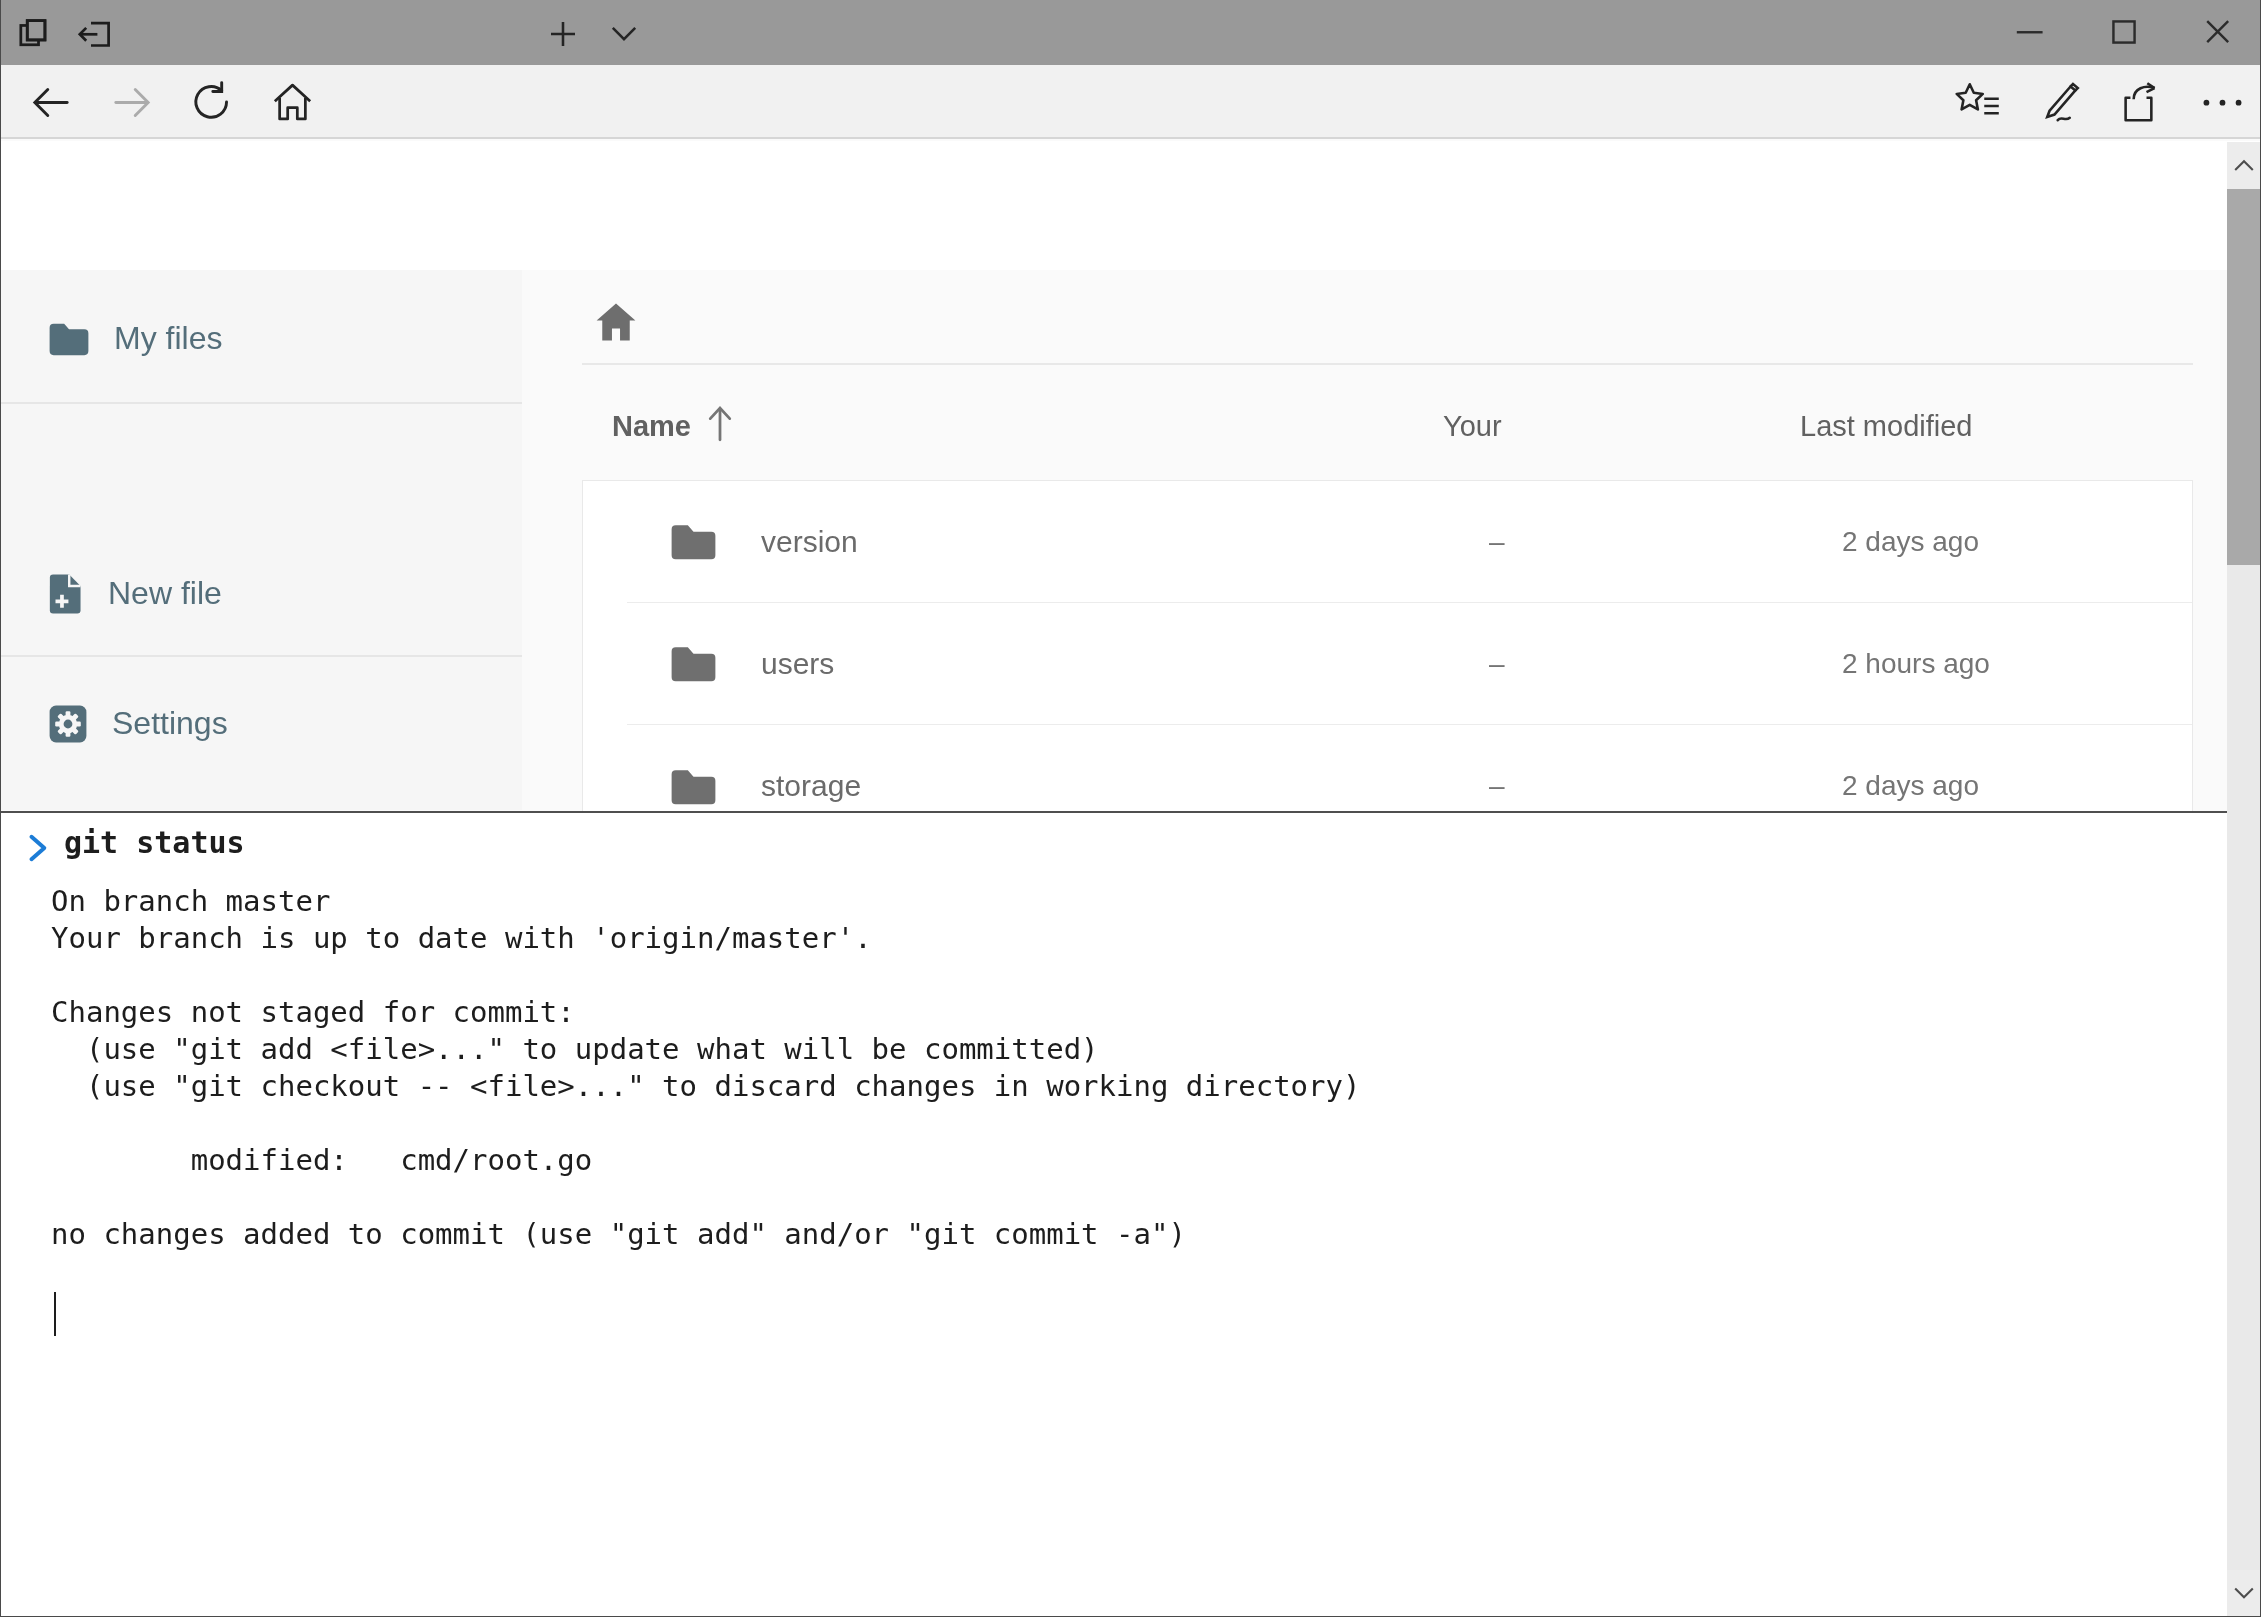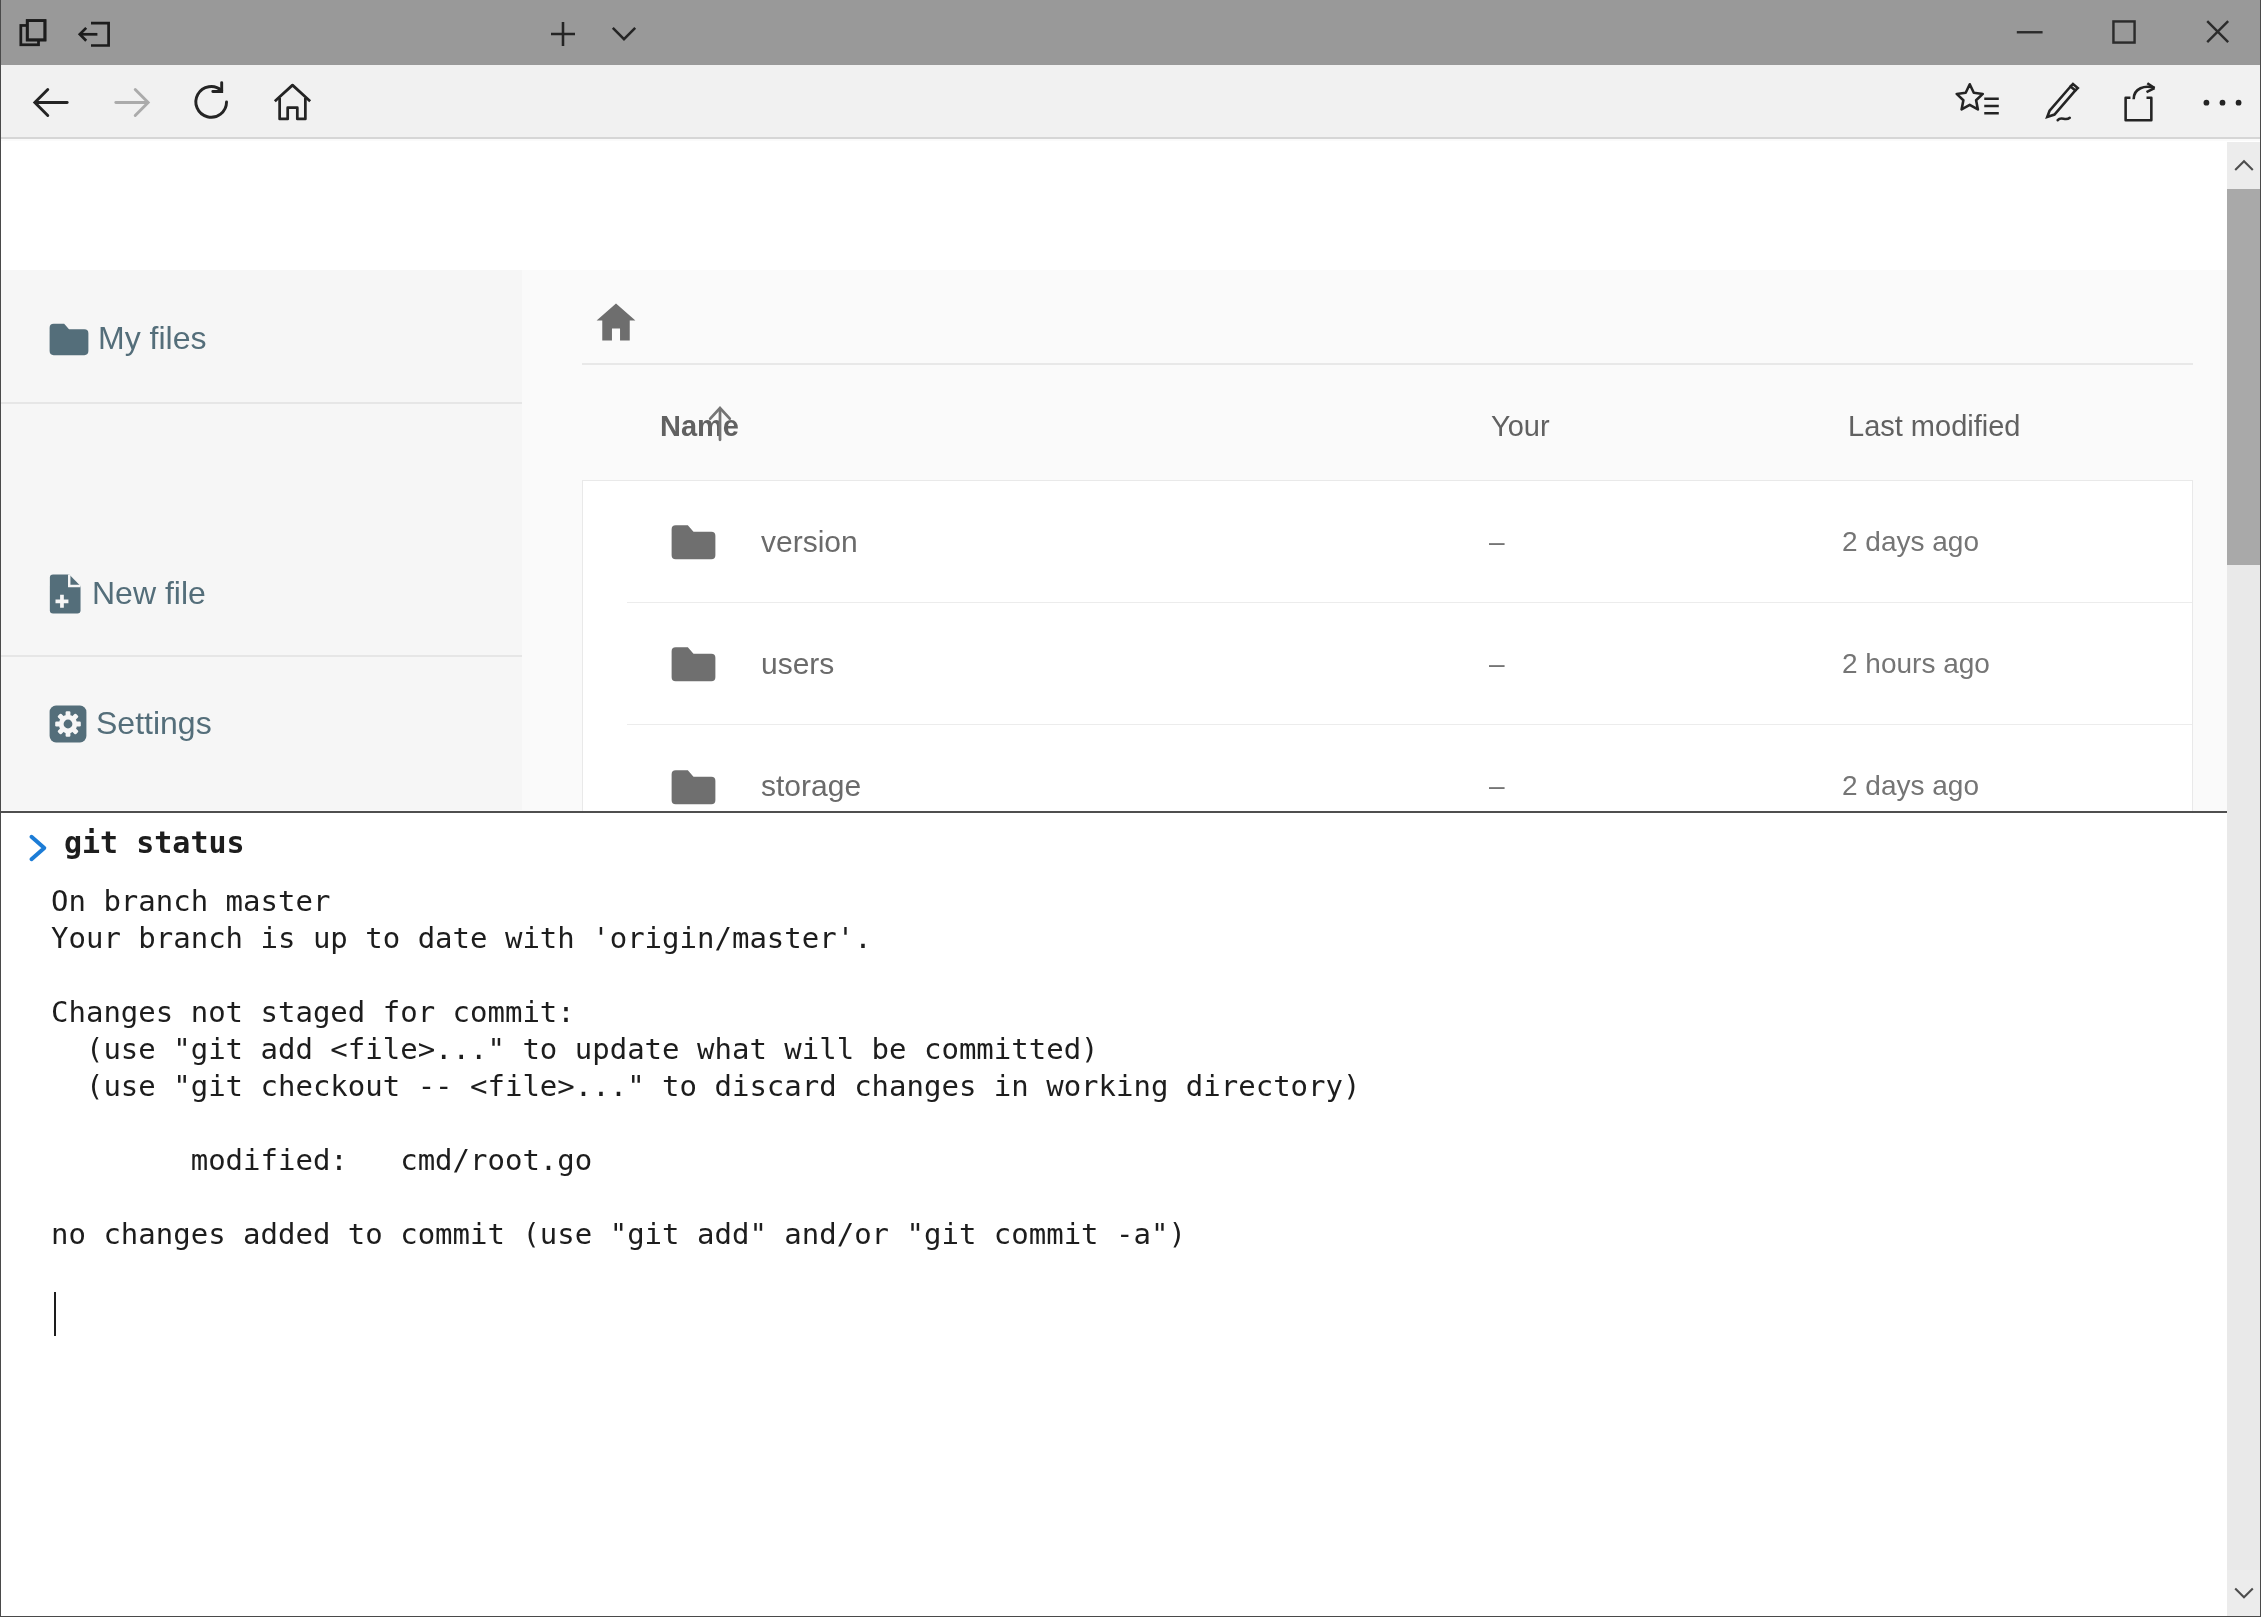--- a/index.html
+++ b/index.html
@@ -21,27 +21,27 @@
   .vsep{width:1.6px;height:36px;background:#DADADA;margin:0 14.5px 0 11.3px;}
 
   
   .appheader{left:0;top:141px;width:2261px;height:129px;background:#FFFFFF;}
   .searchbar{left:150px;top:169px;width:802px;height:90px;background:#F0F0F0;border-radius:8px;display:flex;align-items:center;}
   .search-ph{font-size:32px;color:#9E9E9E;margin-left:16px;}
 
   
   .sidebar{left:0;top:270px;width:521px;height:540px;background:#F6F6F6;}
   .side-item{position:absolute;left:0;width:521px;height:89px;display:flex;align-items:center;cursor:pointer;}
-  .side-item .lbl{font-size:32px;color:#546E7A;margin-left:8px;}
+  .side-item .lbl{font-size:32px;color:#546E7A;margin-left:24px;}
   .side-item svg{margin-left:47px;}
   .side-div{position:absolute;left:0;width:521px;height:1.6px;background:#E6E6E6;}
 
   
   .content{left:521px;top:270px;width:1705px;height:540px;background:#FAFAFA;}
-  .hdr-cell{position:absolute;font-size:29px;color:#616161;margin-left:48px;}
+  .hdr-cell{position:absolute;font-size:29px;color:#616161;}
   .listing{position:absolute;left:581px;top:480px;width:1611px;height:452px;background:#fff;border:1.6px solid #E9E9E9;padding-left:44px;}
   .lrow{position:relative;height:122px;display:flex;align-items:center;border-bottom:1.6px solid #ECECEC;}
   .lrow .fname{position:absolute;left:134px;font-size:30px;color:#6B6B6B;}
   .lrow .fsize{position:absolute;left:862px;font-size:28px;color:#757575;}
   .lrow .fmod{position:absolute;left:1215px;font-size:28px;color:#757575;}
   .lrow svg{position:absolute;left:43px;}
 
   
   .terminal{left:0;top:811px;width:2226px;height:806px;background:#FFFFFF;border-top:2.4px solid #4f4f4f;z-index:20;}
   .term-cmd{position:absolute;left:63px;top:825px;font-family:"DejaVu Sans Mono",monospace;font-size:30px;font-weight:600;color:#1d1d1d;z-index:21;}

